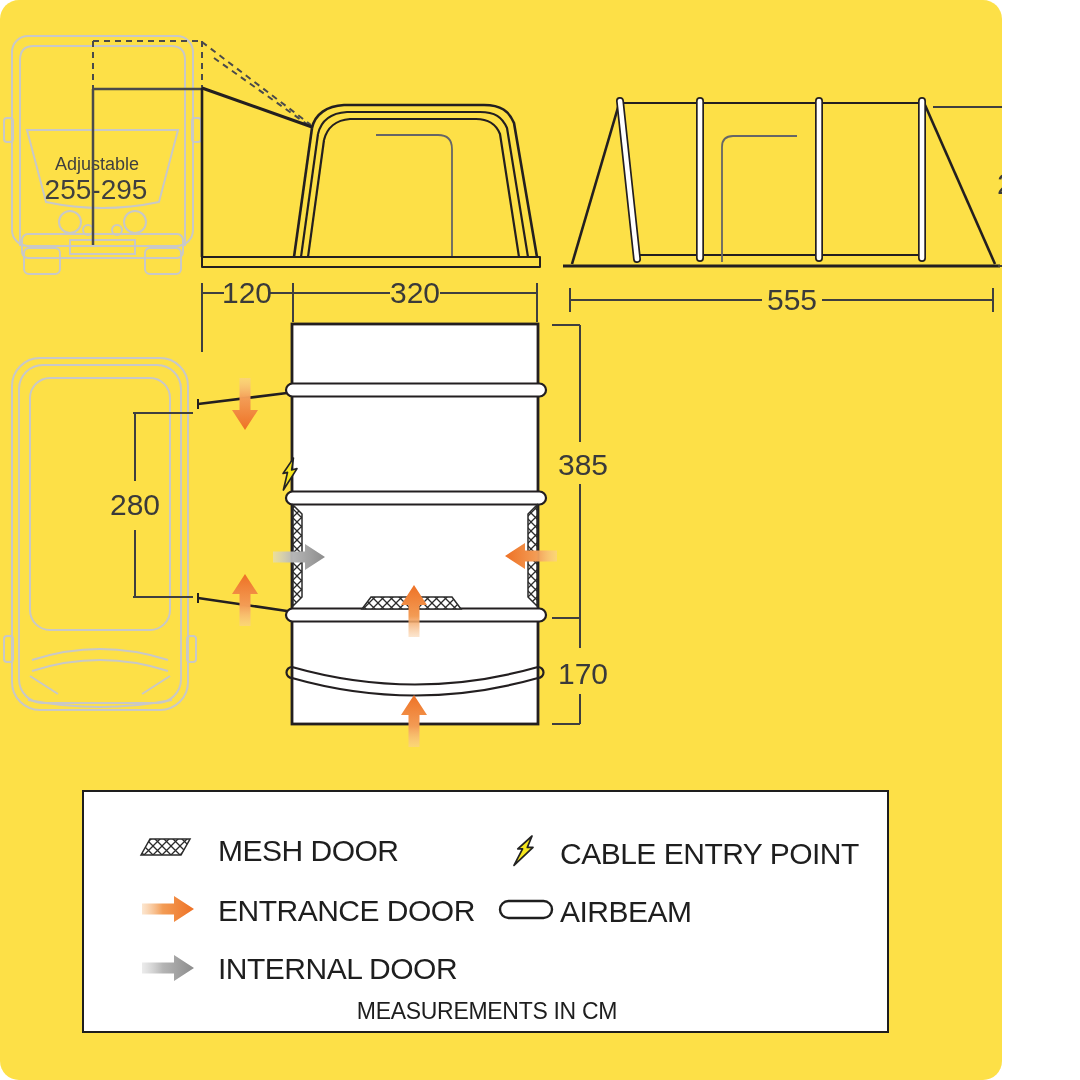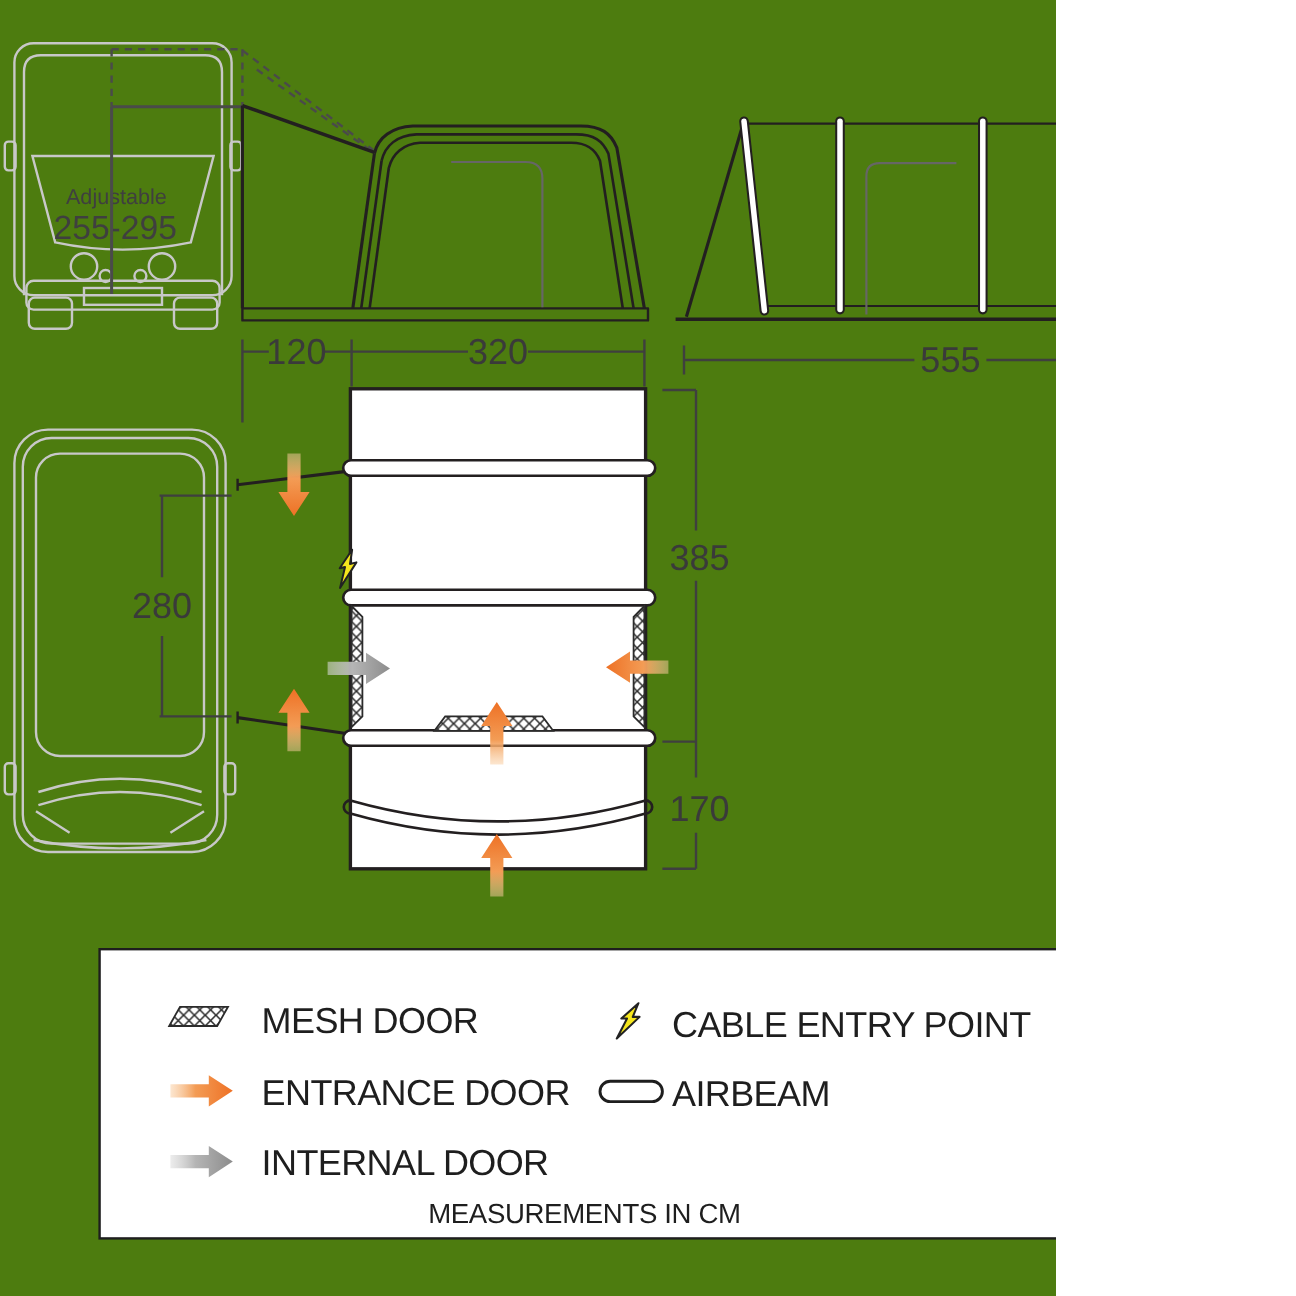--- a/index.html
+++ b/index.html
@@ -1,17 +1,17 @@
 <!DOCTYPE html>
 <html><head>
 <meta charset="utf-8">
 <style>
   html,body{margin:0;padding:0;background:#ffffff;}
-  .stage{position:relative;width:880px;height:1080px;background:#4d7c0f;overflow:hidden;
-         font-family:"Liberation Sans", sans-serif;}
+  .stage{position:relative;width:1002px;height:1080px;background:#fde047;overflow:hidden;
+         font-family:"Liberation Sans", sans-serif;border-radius:19px;}
   svg{position:absolute;left:0;top:0;}
   text{font-family:"Liberation Sans", sans-serif;}
   .dim{font-size:30px;fill:#3a3a3a;}
   .legendtxt{font-size:30px;fill:#1e1e1e;letter-spacing:-0.5px;}
   .note{font-size:23px;fill:#1e1e1e;letter-spacing:-0.3px;}
   .vanlabel1{font-size:18px;fill:#3f3f3f;}
   .vanlabel2{font-size:28px;fill:#3f3f3f;}
 </style>
 </head>
 <body>

